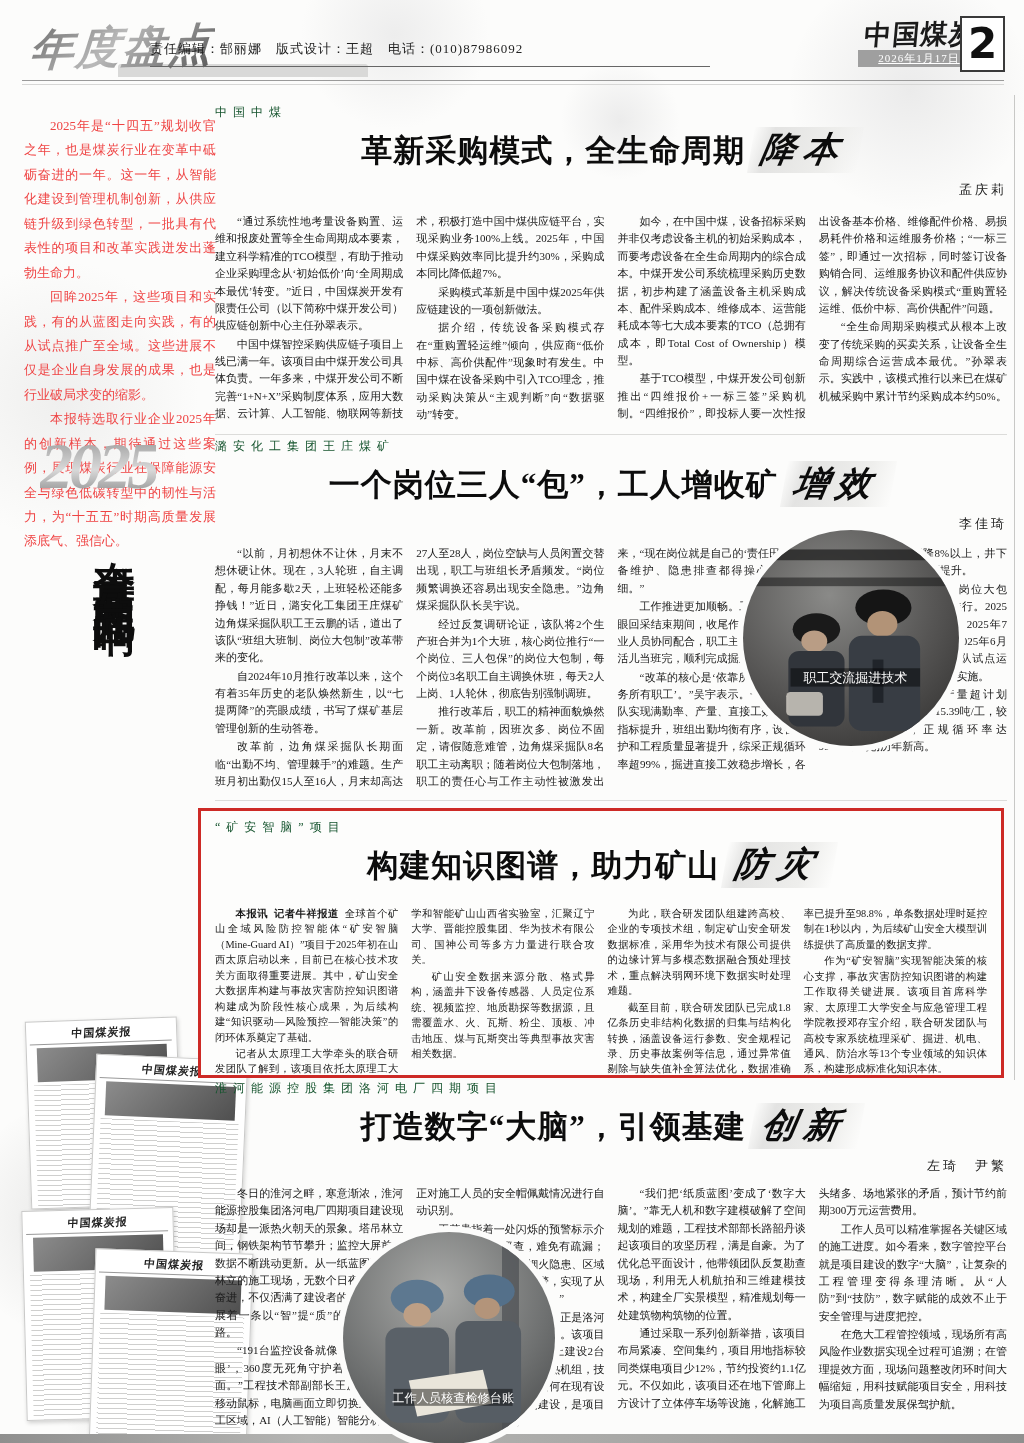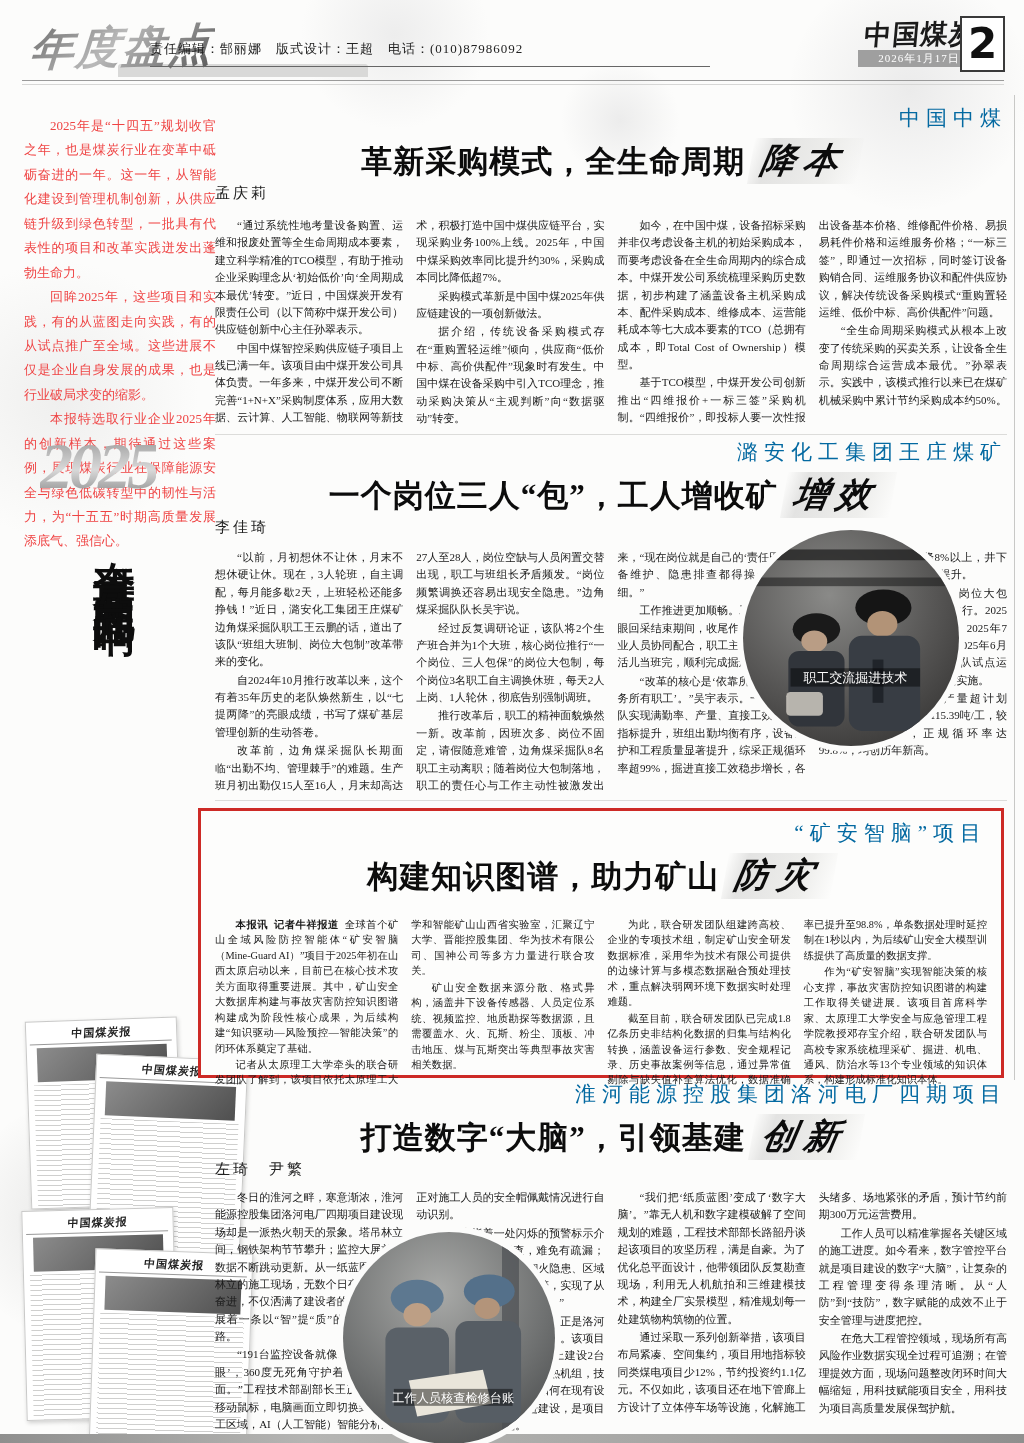--- a/index.html
+++ b/index.html
@@ -21,21 +21,21 @@
               -webkit-background-clip:text; background-clip:text; color:transparent; }
   .hdr-tab  { position:absolute; left:118px; top:64px; width:250px; height:13px;
               background:#d9d9d8; border-radius:3px 3px 0 0; }
   .hdr-editor { position:absolute; left:150px; top:40px; width:560px; font-size:13px;
               letter-spacing:1px; color:#222; padding-bottom:8px; border-bottom:1px solid #666; }
   .hdr-rule1 { position:absolute; left:22px; top:80px;  width:982px; height:1px; background:#9a9a9a; }
   .hdr-rule2 { position:absolute; left:22px; top:84px;  width:982px; height:1px; background:#d7d7d6; }
   .mast-name { position:absolute; left:862px; top:16px; width:145px; text-align:center;
                font-weight:bold; font-size:27px; letter-spacing:1px; transform:skewX(-6deg) rotate(-1deg); color:#1a1a1a; }
   .mast-date { position:absolute; left:858px; top:50px; width:122px; height:17px; background:#9f9f9f;
-               color:#fff; font-size:11px; text-align:center; line-height:17px; letter-spacing:1px; }
+               color:#fff; font-size:11px; text-align:center; line-height:17px; letter-spacing:1px;text-decoration:underline; }
   .pageno { position:absolute; left:960px; top:16px; width:45px; height:56px; border:2px solid #3a3a3a;
             background:#fff; font-family:"DejaVu Sans", sans-serif; font-size:42px; font-weight:bold;
             text-align:center; line-height:52px; color:#111; }
 
   
   .rail-intro { position:absolute; left:24px; top:114px; width:192px; font-size:13px;
                 line-height:1.88; text-align:justify; color:#ef4444; }
   .rail-intro p { text-indent:2em; }
   .year2025 { position:absolute; left:40px; top:428px; font-family:Liberation Serif, serif;
               font-weight:bold; font-style:italic; font-size:66px; letter-spacing:-4px;
@@ -50,26 +50,26 @@
                 transform:skewX(-5deg); color:#222; border-bottom:1px solid #999; padding-bottom:2px; margin-bottom:3px; }
   .thumb-photo { height:34px; background:linear-gradient(135deg,#8c8c8c,#4f4f4f); margin:3px 6px; }
   .thumb-lines { height:100%; background:repeating-linear-gradient(180deg,#cfcfce 0 1px,transparent 1px 5px); margin:0 2px; }
   .t1 { left:8px;  top:4px;   width:152px; height:188px; transform:rotate(-2deg); }
   .t2 { left:72px; top:42px;  width:152px; height:200px; transform:rotate(2.5deg); }
   .t3 { left:4px;  top:194px; width:152px; height:210px; transform:rotate(-1.5deg); }
   .t4 { left:72px; top:236px; width:158px; height:200px; transform:rotate(2deg); }
 
   
   .art { position:absolute; }
-  .kicker { text-align:right; font-size:21px; letter-spacing:6px; color:#0369a1; }
+  .kicker { text-align:left; font-size:12px; letter-spacing:6px; color:#14532d; }
   .hl { text-align:center; font-weight:bold; font-size:31px; color:#0c0c0c; margin-top:6px; letter-spacing:1px; white-space:nowrap; }
   .sw { display:inline-block; font-style:italic; font-weight:bold; font-size:1.12em; letter-spacing:8px;
         padding:0 14px 0 10px; margin-left:6px; transform:skewX(-10deg);
         background:linear-gradient(100deg,rgba(0,0,0,0) 0%,#e3e3e2 18%,#eeeeec 72%,rgba(0,0,0,0) 100%); }
-  .byline { text-align:left; font-size:15px; color:#222; letter-spacing:3px; }
+  .byline { text-align:right; font-size:13px; color:#222; margin-top:8px; letter-spacing:3px; }
   .cols { column-gap:13px; font-size:11px; line-height:1.58; text-align:justify; color:#191919; overflow:hidden; }
   .cols p { text-indent:2em; margin-bottom:1px; }
   .c4 { column-count:4; }
   .lead { font-weight:bold; margin-right:6px; }
   .divider { position:absolute; left:215px; width:792px; height:1px; background:#dcdcda; }
 
   .a1 { left:215px; top:104px; width:792px; height:328px; }
   .a1 .cols { margin-top:14px; height:222px; }
 
   .a2 { left:215px; top:438px; width:792px; height:360px; }

